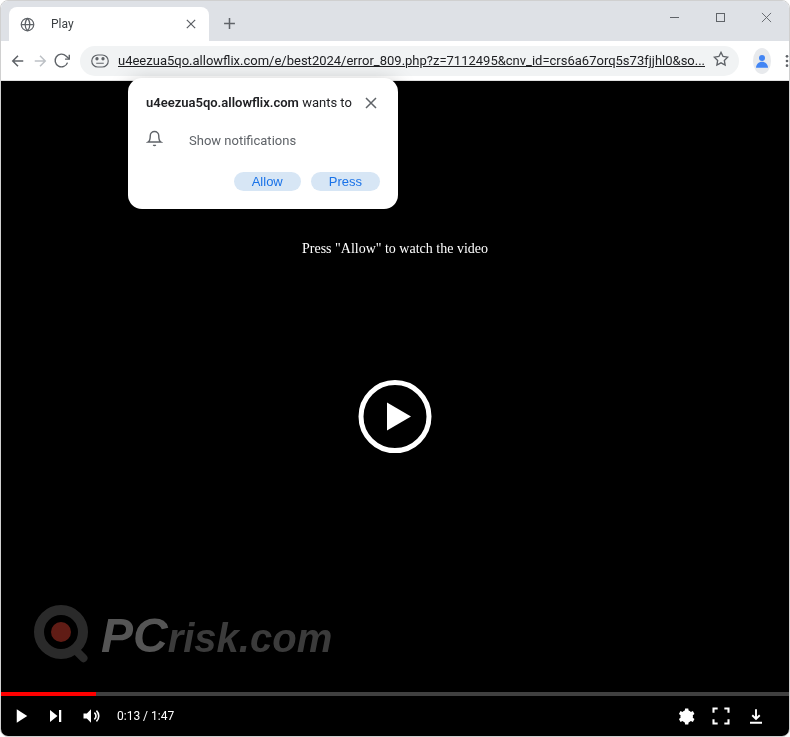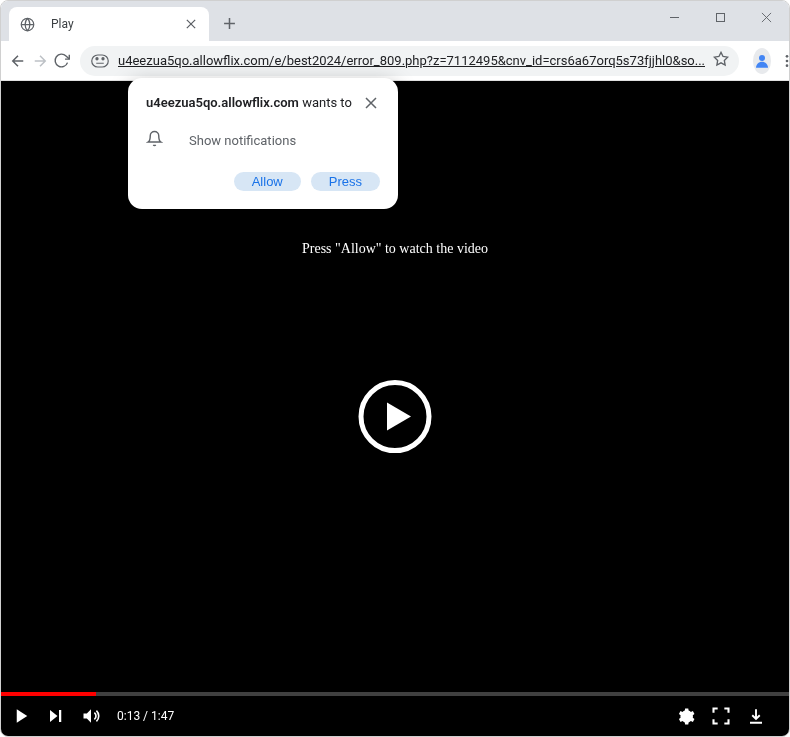--- a/index.html
+++ b/index.html
@@ -363,20 +363,32 @@
 
     <div class="press-allow">Press "Allow" to watch the video</div>
 
     <div class="play-circle">
       <svg width="76" height="76" viewBox="0 0 76 76">
         <circle cx="38" cy="38" r="34" fill="none" stroke="#fff" stroke-width="5"></circle>
         <polygon points="30,24 30,52 54,38" fill="#fff"></polygon>
       </svg>
     </div>
 
+    <div class="watermark">
+      <svg width="380" height="80" viewBox="0 0 380 80">
+        <g>
+          <circle cx="30" cy="40" r="22" fill="none" stroke="#555" stroke-width="10"></circle>
+          <rect x="44" y="52" width="20" height="8" rx="4" fill="#555" transform="rotate(45 44 52)"></rect>
+          <circle cx="30" cy="40" r="10" fill="#c0392b"></circle>
+        </g>
+        <text x="70" y="60" font-family="Arial, sans-serif" font-style="italic" font-weight="bold" font-size="48" fill="#888">
+          <tspan fill="#aaa">PC</tspan><tspan fill="#777" font-size="40">risk.com</tspan>
+        </text>
+      </svg>
+    </div>
 
     <div class="progress-container">
       <div class="progress-fill" style="width: 12%;"></div>
     </div>
 
     <div class="video-controls">
       <div class="vc-btn">
         <svg width="18" height="18" viewBox="0 0 24 24" fill="currentColor">
             <polygon points="5,3 19,12 5,21"></polygon>
           </svg>

